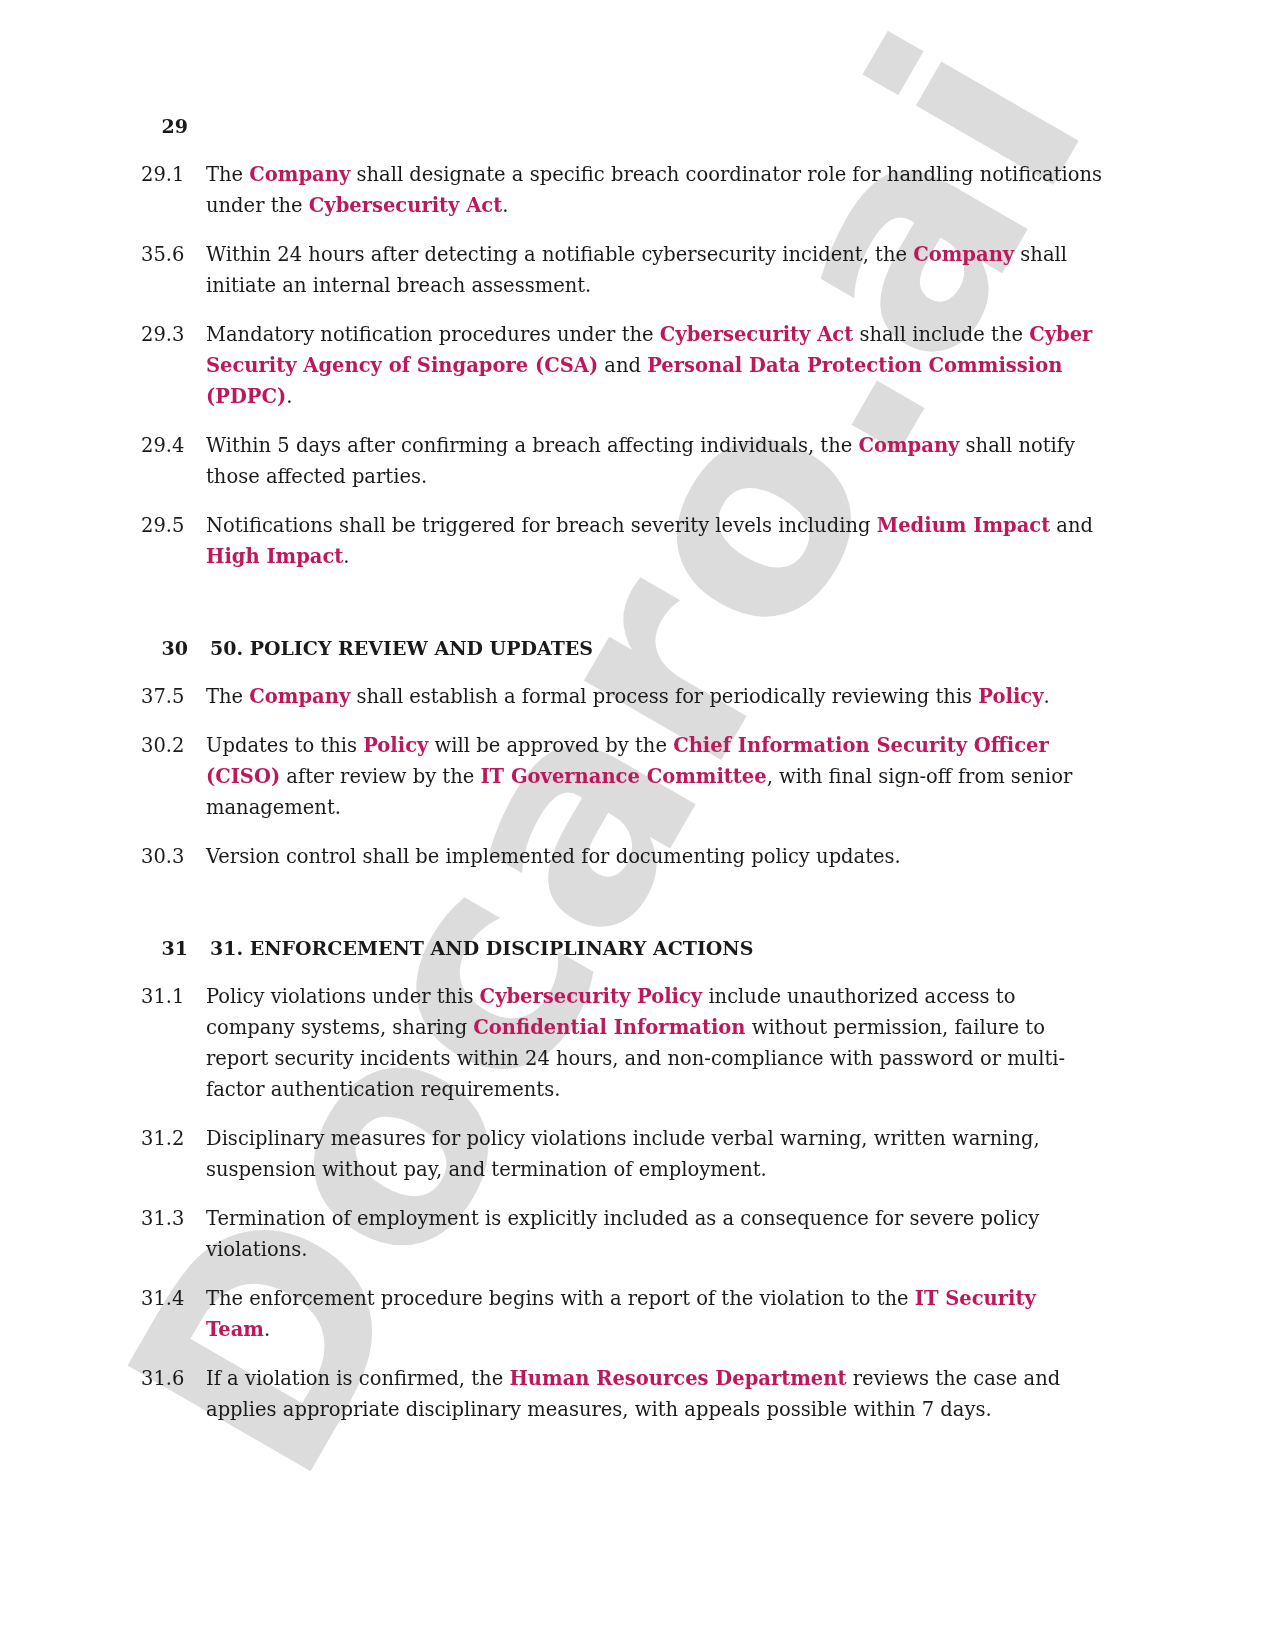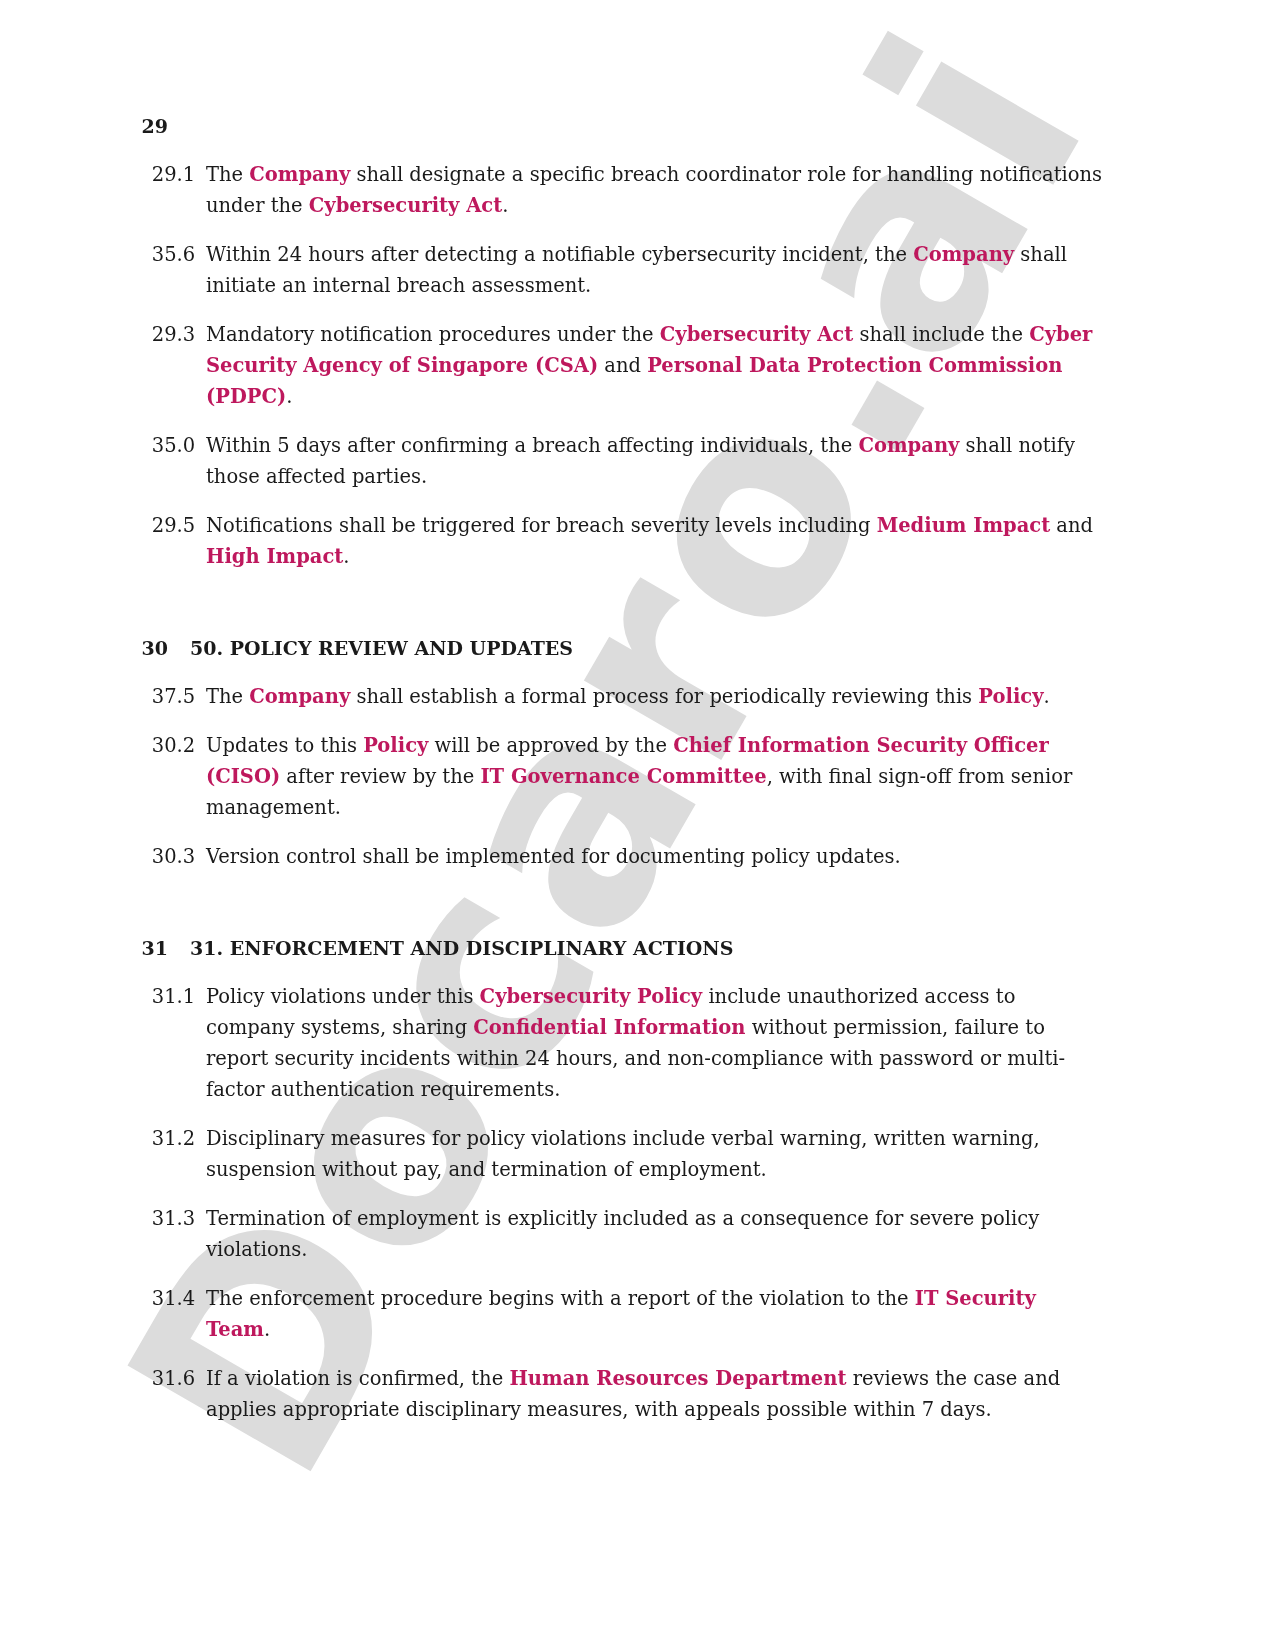--- a/index.html
+++ b/index.html
@@ -5,24 +5,24 @@
   html, body { margin: 0; padding: 0; background: #ffffff; }
   body { width: 1275px; height: 1650px; position: relative; overflow: hidden;
          font-family: "DejaVu Serif", serif; color: #1a1a1a; }
   .watermark { position: absolute; left: 50%; top: 50%; z-index: 0;
                transform: translate(-50%, -50%) rotate(-60deg);
                font-family: "DejaVu Sans", sans-serif; font-weight: bold;
                font-size: 290px; color: #dcdcdc; white-space: nowrap; letter-spacing: 4px;
                margin-left: -30px; margin-top: -70px; pointer-events: none; }
   .page { position: relative; z-index: 1; padding-top: 112px; }
   .section { margin-bottom: 62px; }
-  .heading { display: flex; font-weight: bold; font-size: 19px; line-height: 29px; margin-bottom: 18px; }
+  .heading { display: flex; font-weight: bold; font-size: 19px; line-height: 29px; margin-bottom: 18px; padding-left: 20px; }
   .heading .num { width: 53px; text-align: right; padding-right: 22px; margin-left: 115px; }
   .clause { display: flex; font-size: 19.5px; line-height: 31px; margin-bottom: 18px; }
-  .clause .cnum { width: 65px; margin-left: 141px; flex-shrink: 0; text-align: center; }
+  .clause .cnum { width: 65px; margin-left: 141px; flex-shrink: 0; }
   .clause .ctext { width: 900px; }
   b { font-weight: bold; color: #be185d; }
 </style>
 </head>
 <body>
 
 <div class="watermark">Docaro.ai</div>
 
 <div class="page">
   <div id="sections">
@@ -36,21 +36,21 @@
         </div>
         <div class="clause">
           <span class="cnum">35.6</span>
           <span class="ctext"><span>Within 24 hours after detecting a notifiable cybersecurity incident, the </span><b>Company</b><span> shall initiate an internal breach assessment.</span></span>
         </div>
         <div class="clause">
           <span class="cnum">29.3</span>
           <span class="ctext"><span>Mandatory notification procedures under the </span><b>Cybersecurity Act</b><span> shall include the </span><b>Cyber Security Agency of Singapore (CSA)</b><span> and </span><b>Personal Data Protection Commission (PDPC)</b><span>.</span></span>
         </div>
         <div class="clause">
-          <span class="cnum">35.0</span>
+          <span class="cnum">29.4</span>
           <span class="ctext"><span>Within 5 days after confirming a breach affecting individuals, the </span><b>Company</b><span> shall notify those affected parties.</span></span>
         </div>
         <div class="clause">
           <span class="cnum">29.5</span>
           <span class="ctext"><span>Notifications shall be triggered for breach severity levels including </span><b>Medium Impact</b><span> and </span><b>High Impact</b><span>.</span></span>
         </div>
       </div>
       <div class="section">
         <div class="heading">
           <span class="num">30</span>

